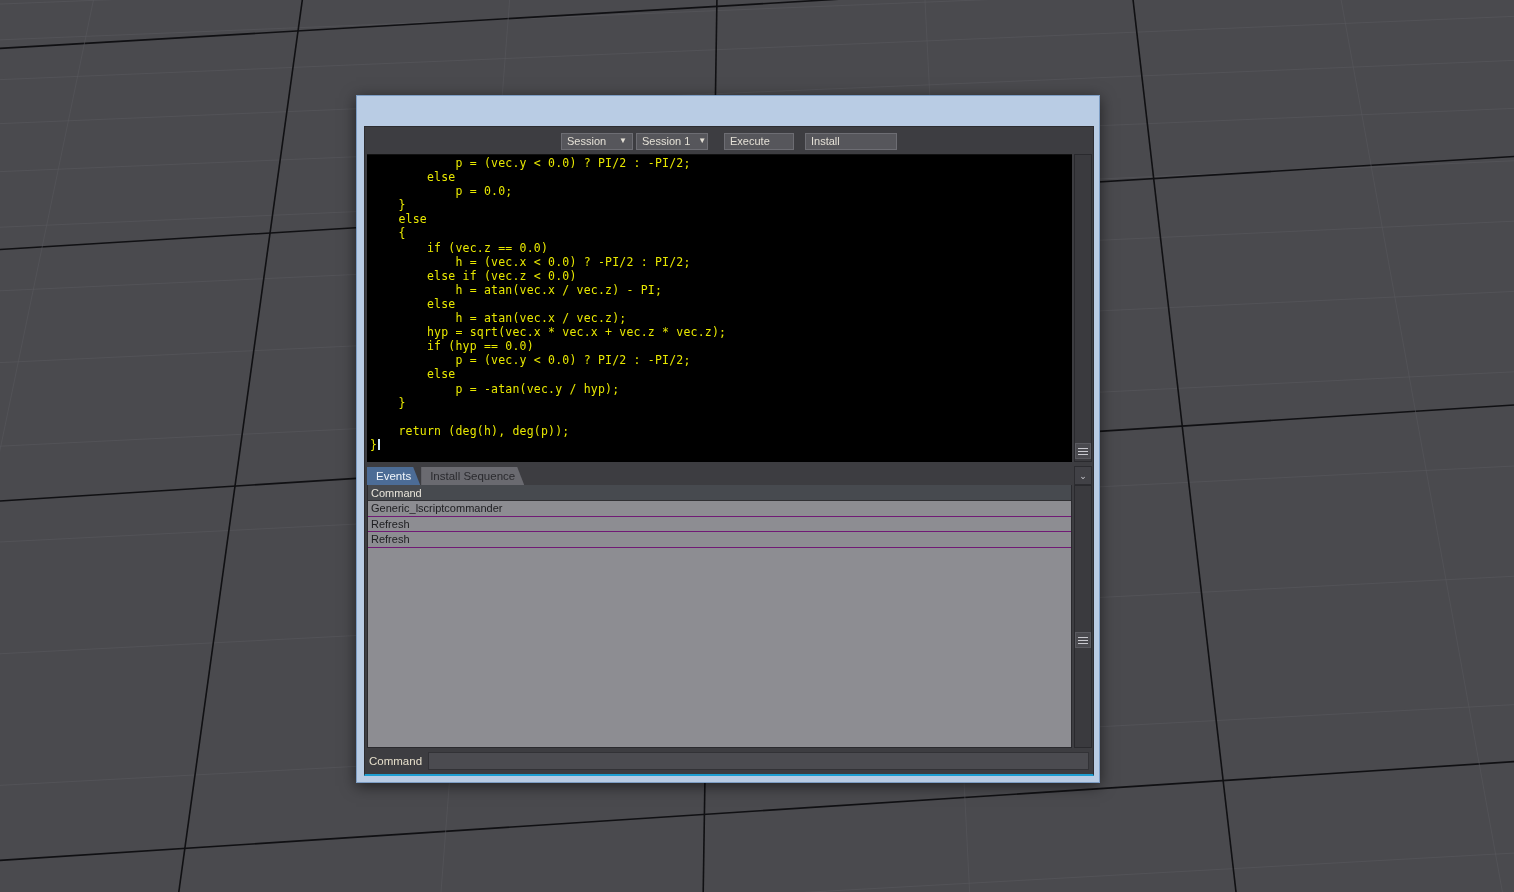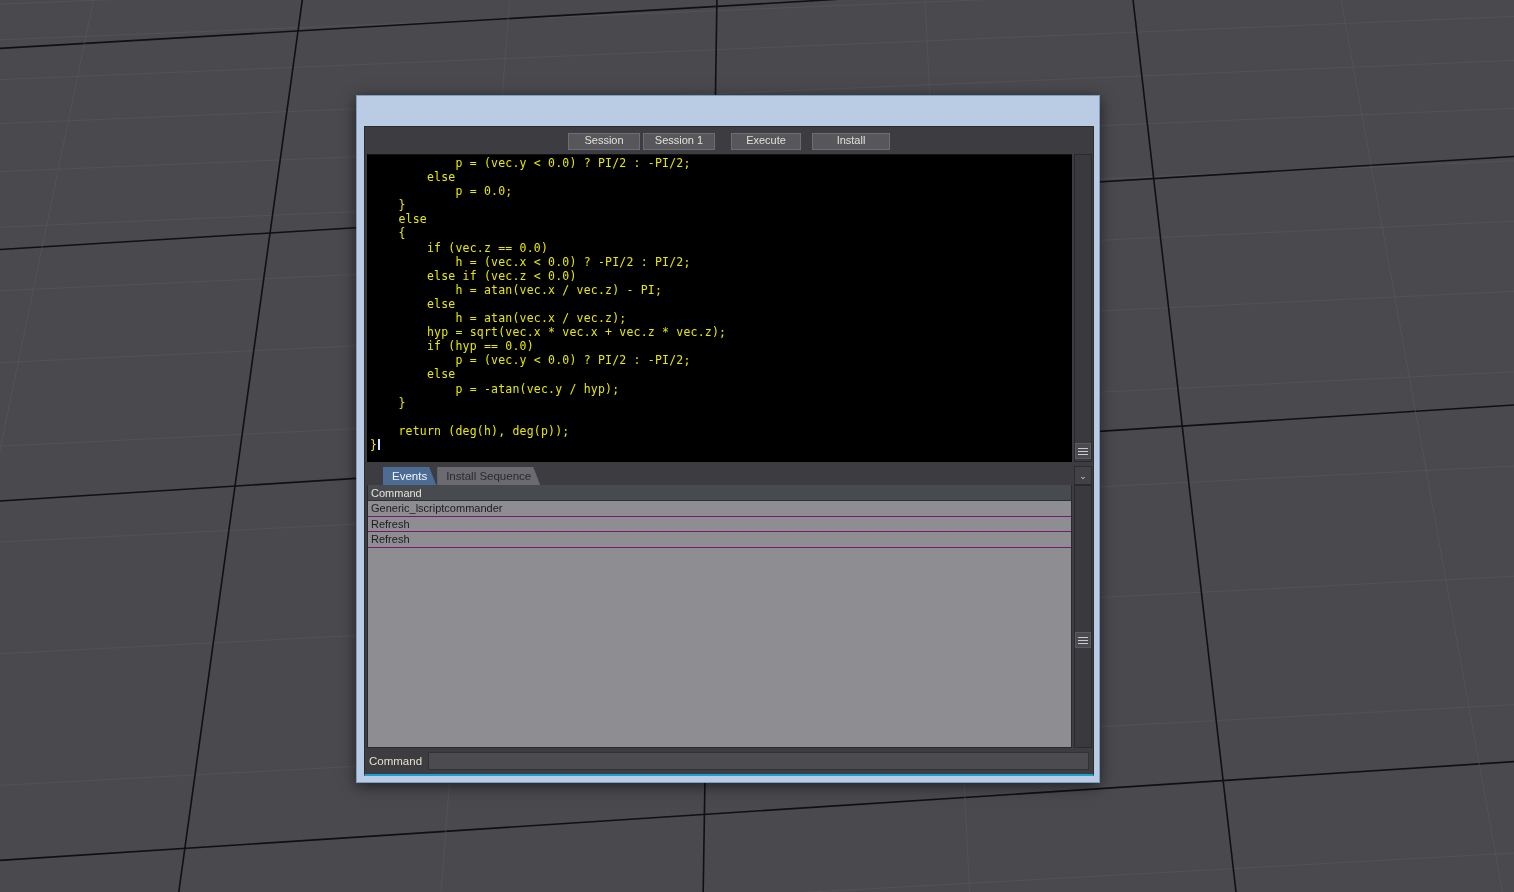--- a/index.html
+++ b/index.html
@@ -122,27 +122,26 @@
     height: 17px;
     background: #56565b;
     border: 1px solid #6d6d73;
     color: #e4e0d6;
     font-size: 11px;
     display: flex;
     align-items: center;
     padding: 0 5px;
     white-space: nowrap;
     font-family: "Liberation Sans", sans-serif;
-    flex-direction: column;
   }
   .tb-ctl.dropdown { justify-content: space-between; gap: 8px; }
   .tb-ctl.dd-session { width: 72px; }
   .tb-ctl.dd-session1 { width: 72px; margin-left: 3px; }
   .tb-ctl.btn-execute { width: 70px; margin-left: 16px; }
-  .tb-ctl.btn-install { width: 78px; margin-left: 11px; }
+  .tb-ctl.btn-install { width: 92px; margin-left: 11px; }
   .caret {
     font-size: 8px;
     color: #e4e0d6;
     line-height: 1;
   }
 
   
   #editor-wrap {
     flex: 0 0 auto;
     display: flex;
@@ -203,21 +202,21 @@
   }
   .vscroll.editor .thumb { bottom: 2px; height: 16px; }
   .vscroll.list .thumb { top: 146px; height: 16px; }
 
   
   #tabstrip {
     height: 20px;
     display: flex;
     align-items: flex-end;
     flex: 0 0 auto;
-    margin: 3px 1px 0 18px;
+    margin: 3px 1px 0 2px;
     position: relative;
   }
   .tab {
     height: 18px;
     display: flex;
     align-items: center;
     padding: 0 9px 0 9px;
     font-size: 11.5px;
     color: #dcdcdc;
     position: relative;

